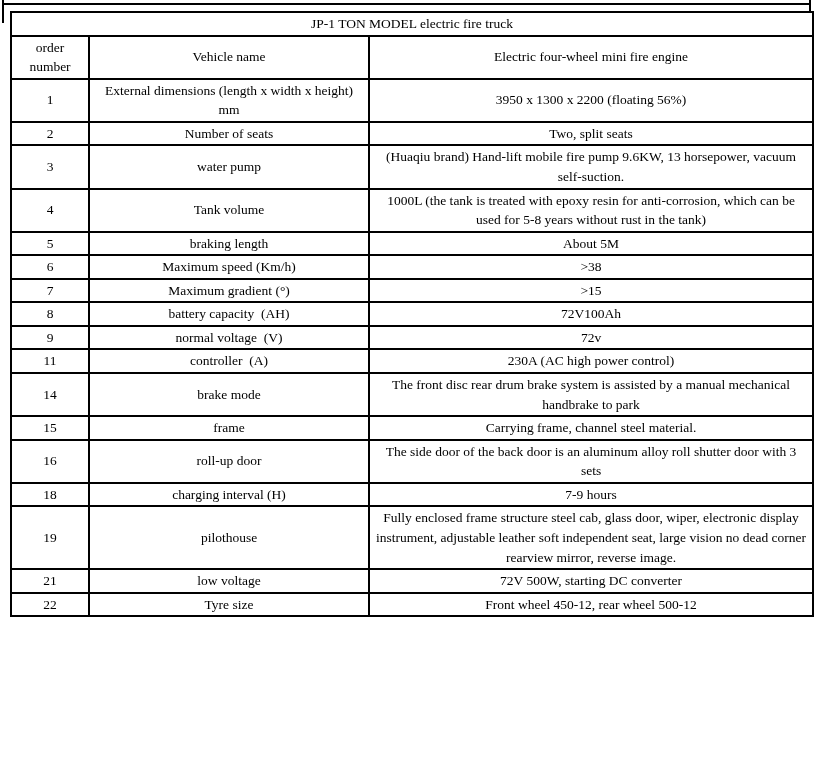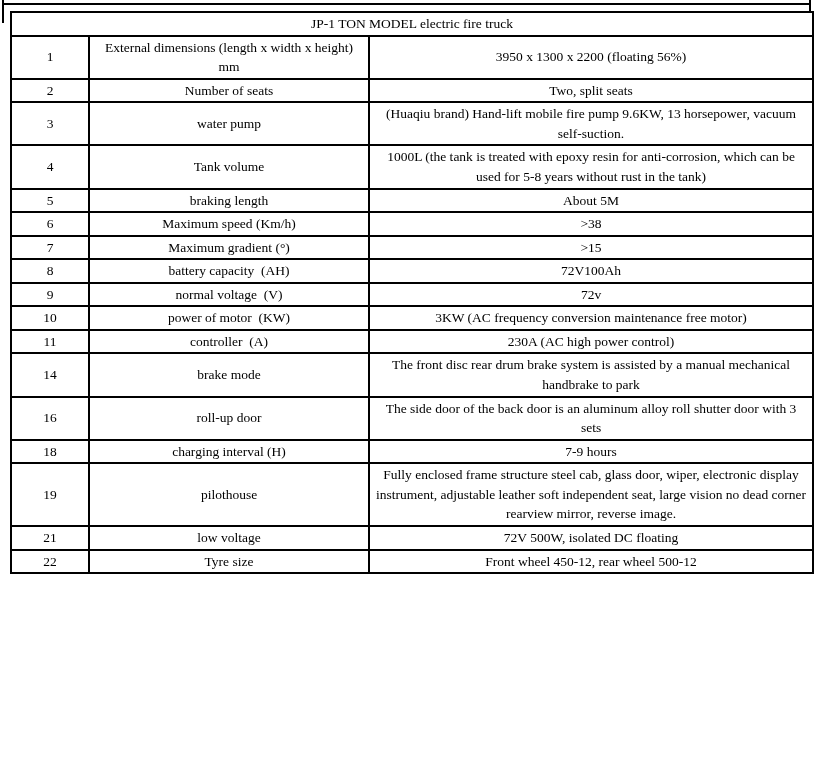--- a/index.html
+++ b/index.html
@@ -56,20 +56,25 @@
   <table class="spec">
     <colgroup>
       <col class="c1">
         <col class="c2">
         <col class="c3">
     </colgroup>
     <tbody>
       <tr>
         <td class="title-cell" colspan="3">JP-1 TON MODEL electric fire truck</td>
       </tr>
+      <tr>
+        <td>order number</td>
+        <td>Vehicle name</td>
+        <td>Electric four-wheel mini fire engine</td>
+      </tr>
     </tbody>
     <tbody>
         <tr>
           <td>1</td>
           <td>External dimensions (length x width x height) mm</td>
           <td>3950 x 1300 x 2200 (floating 56%)</td>
         </tr>
         <tr>
           <td>2</td>
           <td>Number of seats</td>
@@ -104,53 +109,53 @@
           <td>8</td>
           <td>battery capacity &nbsp;(AH)</td>
           <td>72V100Ah</td>
         </tr>
         <tr>
           <td>9</td>
           <td>normal voltage &nbsp;(V)</td>
           <td>72v</td>
         </tr>
         <tr>
-          <td>10</td>
-          <td>power of motor &nbsp;(KW)</td>
-          <td>3KW (AC frequency conversion maintenance free motor)</td>
-        </tr>
-        <tr>
           <td>11</td>
           <td>controller &nbsp;(A)</td>
           <td>230A (AC high power control)</td>
         </tr>
         <tr>
           <td>14</td>
           <td>brake mode</td>
           <td>The front disc rear drum brake system is assisted by a manual mechanical handbrake to park</td>
+        </tr>
+        <tr>
+          <td>15</td>
+          <td>frame</td>
+          <td>Carrying frame, channel steel material.</td>
         </tr>
         <tr>
           <td>16</td>
           <td>roll-up door</td>
           <td>The side door of the back door is an aluminum alloy roll shutter door with 3 sets</td>
         </tr>
         <tr>
           <td>18</td>
           <td>charging interval (H)</td>
           <td>7-9 hours</td>
         </tr>
         <tr>
           <td>19</td>
           <td>pilothouse</td>
           <td>Fully enclosed frame structure steel cab, glass door, wiper, electronic display instrument, adjustable leather soft independent seat, large vision no dead corner rearview mirror, reverse image.</td>
         </tr>
         <tr>
           <td>21</td>
           <td>low voltage</td>
-          <td>72V 500W, isolated DC floating</td>
+          <td>72V 500W, starting DC converter</td>
         </tr>
         <tr>
           <td>22</td>
           <td>Tyre size</td>
           <td>Front wheel 450-12, rear wheel 500-12</td>
         </tr>
       </tbody>
   </table>
 
 </div>

